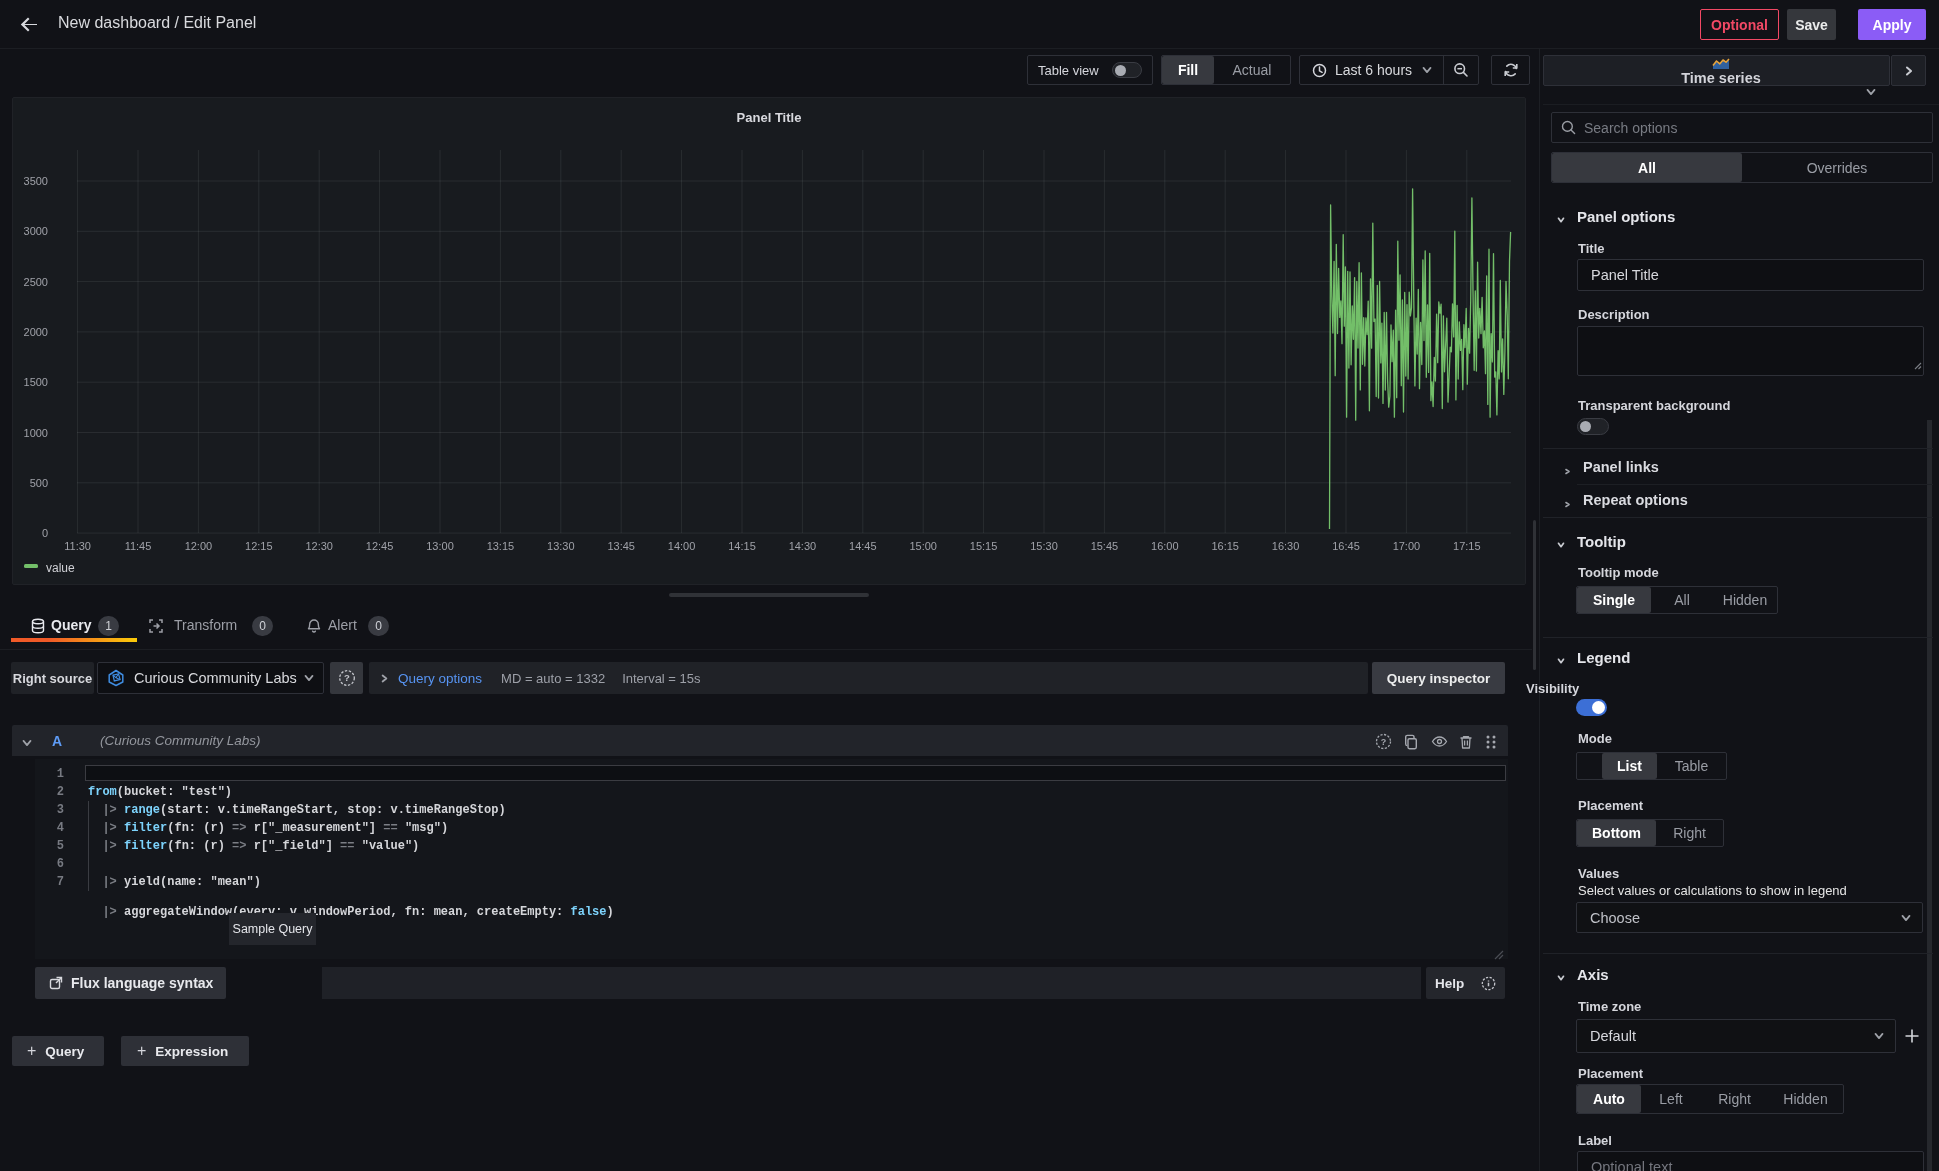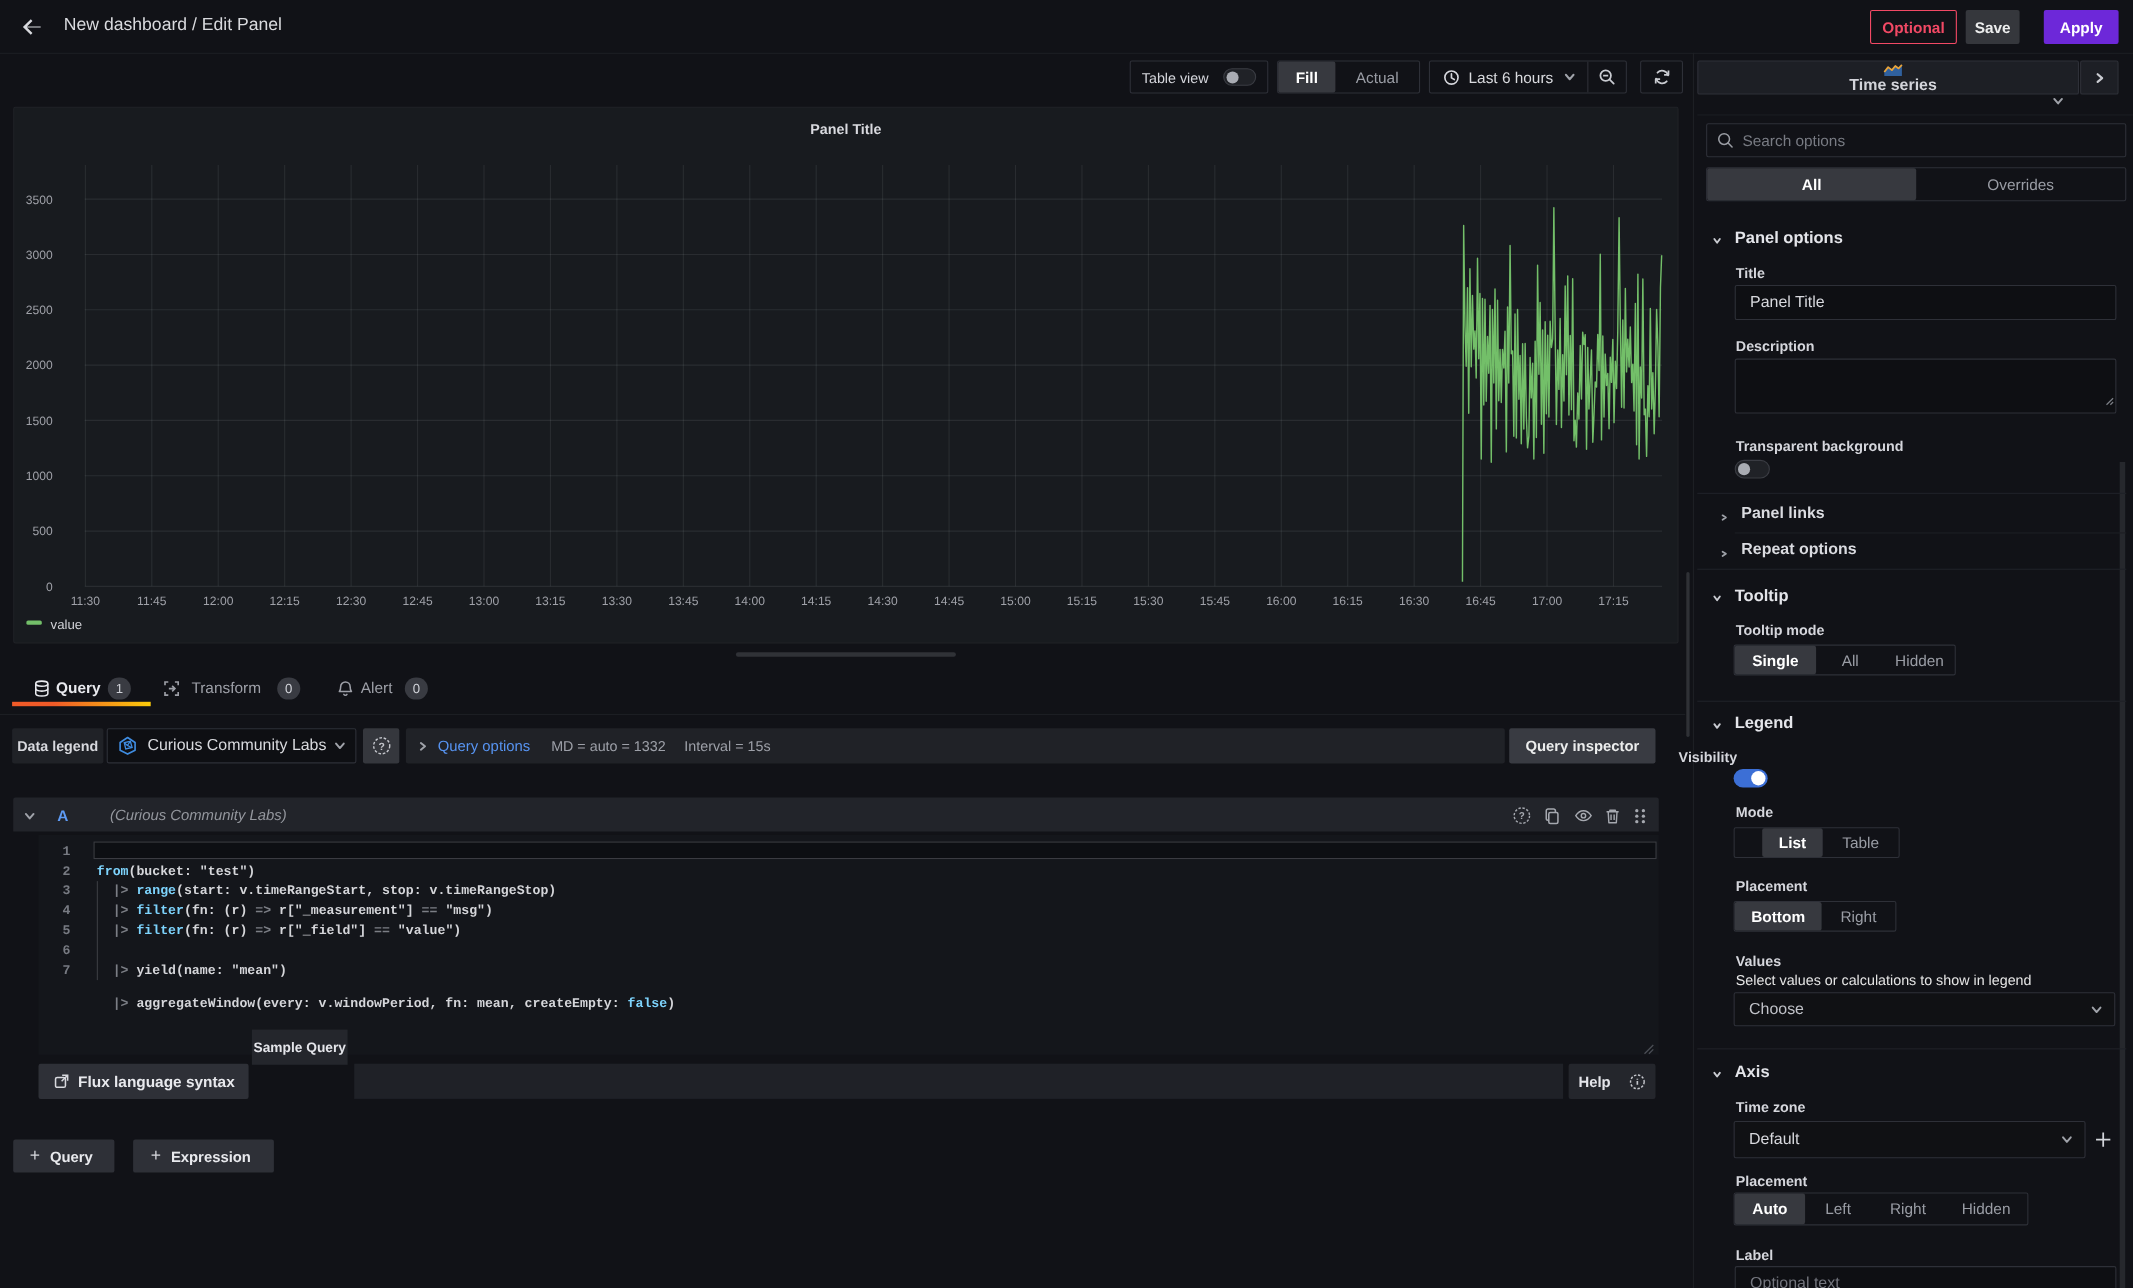--- a/index.html
+++ b/index.html
@@ -12,21 +12,21 @@
 .btn{display:flex;align-items:center;justify-content:center;border-radius:2px;font-weight:700}
 .mono{font-family:"Liberation Mono",monospace;font-size:12px;line-height:16px;white-space:pre;font-weight:700}
 .k{color:#7dd3fc}.o{color:#7b7e85}
 </style></head><body>
 <div class="a" style="left:18px;top:13px;width:22px;height:22px;"><svg width="22" height="22" viewBox="0 0 22 22" style="">
       <path d="M19 11H6.5l5-5L10 4.5 2.8 11.5 10 18.5l1.5-1.5-5-5H19z" fill="#d8d9de"></path>
     </svg></div>
 <div class="a" style="left:58px;top:14px;width:600px;height:22px;font-size:16px;color:#d9dade;">New dashboard / Edit Panel</div>
 <div class="a btn" style="left:1700px;top:9px;width:79px;height:31px;border:1px solid #f24965;border-radius:2px;color:#f24965;font-size:14px;">Optional</div>
 <div class="a btn" style="left:1787px;top:9px;width:49px;height:31px;background:#35373c;color:#eceded;font-size:14px;">Save</div>
-<div class="a btn" style="left:1858px;top:9px;width:68px;height:31px;background:#6d28d9;color:#fff;font-size:14px;">Apply</div>
+<div class="a btn" style="left:1858px;top:9px;width:68px;height:31px;background:#8b5cf6;color:#fff;font-size:14px;">Apply</div>
 <div class="a" style="left:0px;top:48px;width:1939px;height:1px;background:#1c1e23;"></div>
 <div class="a bd" style="left:1027px;top:55px;width:126px;height:30px;display:flex;align-items:center;padding:0 10px;justify-content:space-between;font-size:13px;color:#d5d6dc;">
     <span>Table view</span>
     <span style="display:inline-block;width:30px;height:16px;border-radius:9px;background:#202227;border:1px solid #3a3c43;position:relative">
       <span style="position:absolute;left:2px;top:1.5px;width:11px;height:11px;border-radius:50%;background:#a9acb3"></span>
     </span>
   </div>
 <div class="a radio" style="left:1161px;top:55px;width:130px;height:30px;">
     <div class="chip sel" style="width:52px;margin:0px">Fill</div>
     <div class="chip" style="flex:1">Actual</div>
@@ -152,21 +152,21 @@
 <div class="a" style="left:252px;top:616px;width:21px;height:20px;display:flex;align-items:center;justify-content:center;font-size:12px;color:#cfd1d7;">0</div>
 <div class="a" style="left:306px;top:618px;width:16px;height:16px;"><svg width="16" height="16" viewBox="0 0 16 16" style="">
       <path d="M8 2a4.3 4.3 0 0 0-4.3 4.3c0 3-1.2 4.4-1.2 4.4h11s-1.2-1.4-1.2-4.4A4.3 4.3 0 0 0 8 2z" stroke="#9d9fa7" stroke-width="1.4" fill="none" stroke-linejoin="round"></path>
       <path d="M6.6 13.2a1.6 1.6 0 0 0 2.8 0" stroke="#9d9fa7" stroke-width="1.4" fill="none" stroke-linecap="round"></path>
     </svg></div>
 <div class="a" style="left:328px;top:617px;width:50px;height:18px;font-size:14px;color:#9d9fa7;">Alert</div>
 <div class="a" style="left:368px;top:616px;width:21px;height:20px;background:#393b42;border-radius:10px;display:flex;align-items:center;justify-content:center;font-size:12px;font-weight:700;color:#cfd1d7;"></div>
 <div class="a" style="left:368px;top:616px;width:21px;height:20px;display:flex;align-items:center;justify-content:center;font-size:12px;color:#cfd1d7;">0</div>
 <div class="a" style="left:11px;top:638px;width:126px;height:4px;background:linear-gradient(90deg,#f05a28 30%,#fbca0a 99%);"></div>
 <div class="a" style="left:0px;top:649px;width:1532px;height:1px;background:#1c1e23;"></div>
-<div class="a" style="left:11px;top:662px;width:83px;height:32px;background:#202227;border-radius:2px;display:flex;align-items:center;justify-content:center;font-size:13px;font-weight:700;color:#d8d9de;">Data legend</div>
+<div class="a" style="left:11px;top:662px;width:83px;height:32px;background:#202227;border-radius:2px;display:flex;align-items:center;justify-content:center;font-size:13px;font-weight:700;color:#d8d9de;">Right source</div>
 <div class="a bd" style="left:97px;top:662px;width:227px;height:32px;background:#0e0f13;display:flex;align-items:center;">
     <span style="margin-left:9px;display:flex">
       <svg width="18" height="18" viewBox="0 0 18 18" style="">
         <path d="M9 1.5 15.8 6v7L9 16.5 2.2 13V6z" stroke="#3f8ce0" stroke-width="1.5" fill="none" stroke-linejoin="round"></path>
         <path d="M6 6.2 11.5 5l1.6 5.5-5.8 1.4z" stroke="#3f8ce0" stroke-width="1.2" fill="none"></path>
         <path d="m6 6.2 2.8 2.5M11.5 5l-2.7 3.7m-.1-.1 3.9 1.9" stroke="#3f8ce0" stroke-width="1.1" fill="none"></path>
       </svg>
     </span>
     <span style="margin-left:9px;font-size:14.5px;color:#d9dade">Curious Community Labs</span>
     <span style="margin-left:auto;margin-right:8px;display:flex">
@@ -253,21 +253,21 @@
     </svg></div>
 <div class="a" style="left:35px;top:967px;width:191px;height:32px;background:#2e3037;border-radius:2px;display:flex;align-items:center;">
     <span style="margin-left:14px;display:flex">
       <svg width="14" height="14" viewBox="0 0 14 14" style="">
         <rect x="1.5" y="3.5" width="9" height="9" rx="1.5" stroke="#d8d9de" stroke-width="1.4" fill="none"></rect>
         <path d="M7.5 1.5h5v5M12.3 1.7 7 7" stroke="#d8d9de" stroke-width="1.4" fill="none"></path>
       </svg>
     </span>
     <span style="margin-left:8px;font-size:14px;font-weight:700;color:#e8e9ed">Flux language syntax</span>
   </div>
-<div class="a" style="left:229px;top:936px;width:87px;height:32px;background:#24262c;display:flex;align-items:center;justify-content:center;font-size:12.5px;font-weight:700;color:#e4e5ea;white-space:nowrap;">Sample Query</div>
+<div class="a" style="left:229px;top:913px;width:87px;height:32px;background:#24262c;display:flex;align-items:center;justify-content:center;font-size:12.5px;font-weight:400;color:#e4e5ea;white-space:nowrap;">Sample Query</div>
 <div class="a" style="left:322px;top:967px;width:1099px;height:32px;background:#1f2127;"></div>
 <div class="a" style="left:1426px;top:967px;width:79px;height:32px;background:#24262c;border-radius:2px;display:flex;align-items:center;">
     <span style="margin-left:9px;font-size:13.5px;font-weight:700;color:#e4e5ea">Help</span>
     <span style="margin-left:auto;margin-right:9px;display:flex">
       <svg width="15" height="15" viewBox="0 0 15 15" style="">
         <circle cx="7.5" cy="7.5" r="6.2" stroke="#c4c6cc" stroke-width="1.3" fill="none" stroke-dasharray="2.2 1.5"></circle>
         <path d="M7.5 6.8v3.4M7.5 4.6v1" stroke="#c4c6cc" stroke-width="1.5"></path>
       </svg>
     </span>
   </div>

